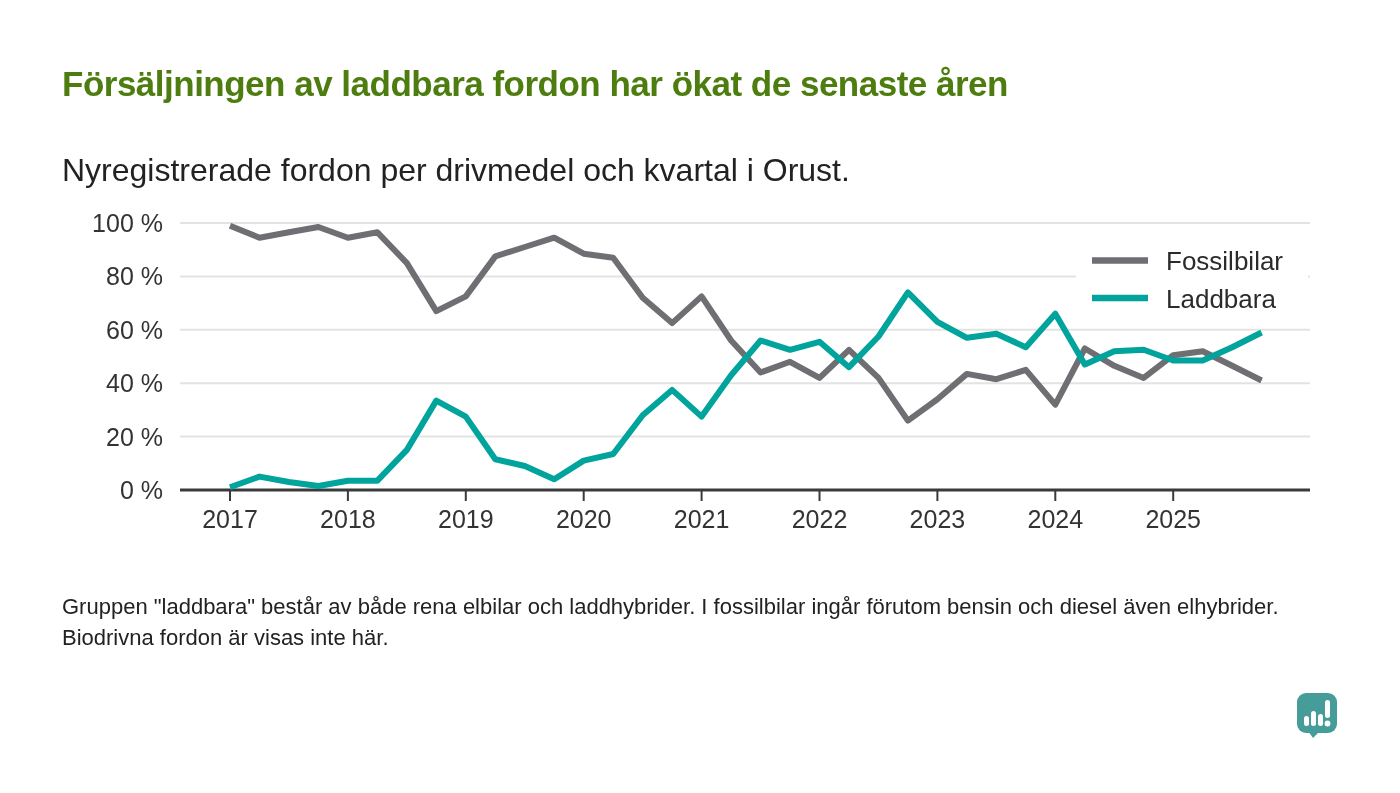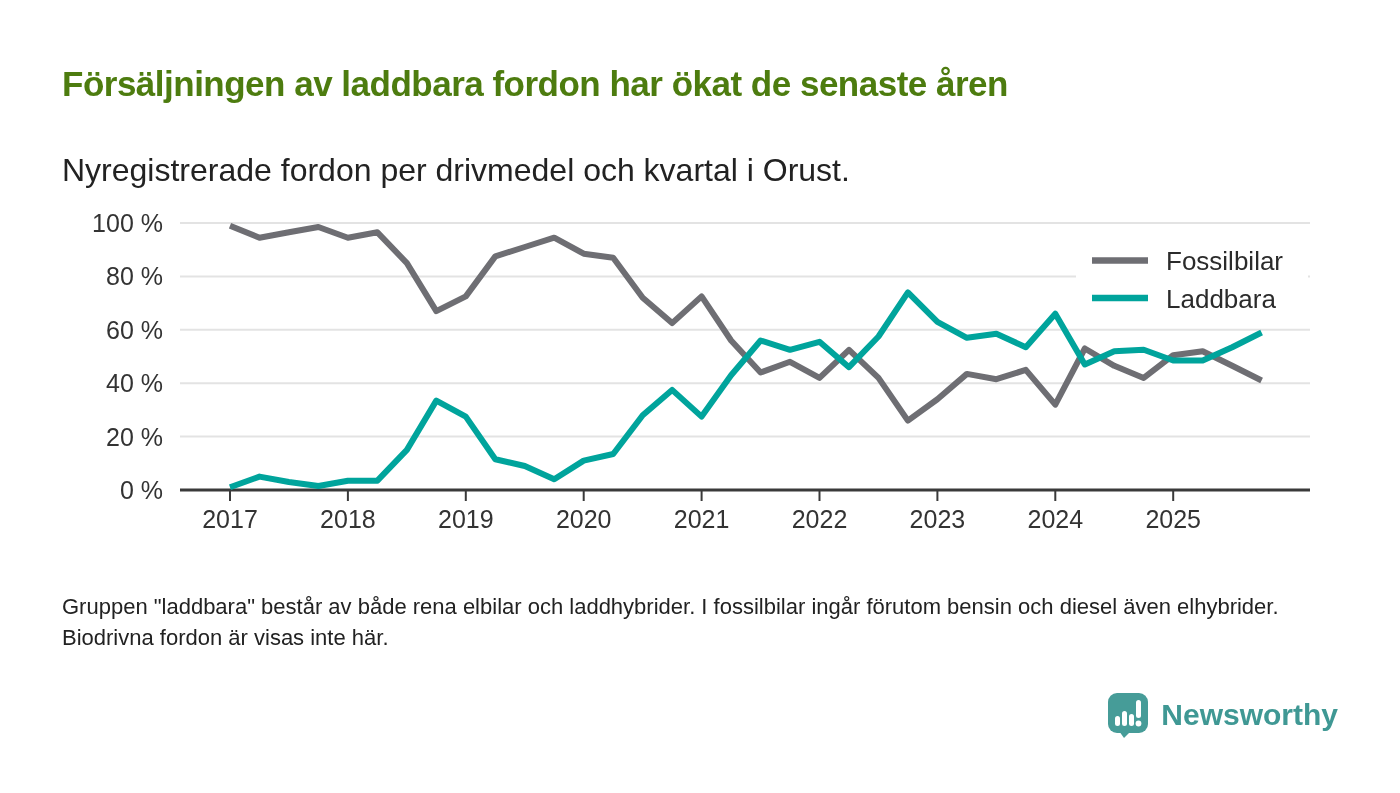--- a/index.html
+++ b/index.html
@@ -91,14 +91,13 @@
     <g id="brand-icon-shape">
       <rect x="1" y="1" width="40" height="40" rx="9" ry="9" fill="#469c98"></rect>
       <path d="M 12 39 L 24 39 L 17 46 Z" fill="#469c98"></path>
       <rect x="8" y="24" width="5" height="10" rx="2.5" fill="#ffffff"></rect>
       <rect x="15" y="19" width="5" height="15" rx="2.5" fill="#ffffff"></rect>
       <rect x="22" y="22" width="5" height="12" rx="2.5" fill="#ffffff"></rect>
       <rect x="29" y="8" width="5" height="18" rx="2.5" fill="#ffffff"></rect>
       <circle cx="31.5" cy="31.5" r="2.9" fill="#ffffff"></circle>
     </g>
   </svg>
-  <span class="brand-name" style="color: rgb(63, 152, 148);">Newsworthy</span>
 </div>
 
 </body></html>

